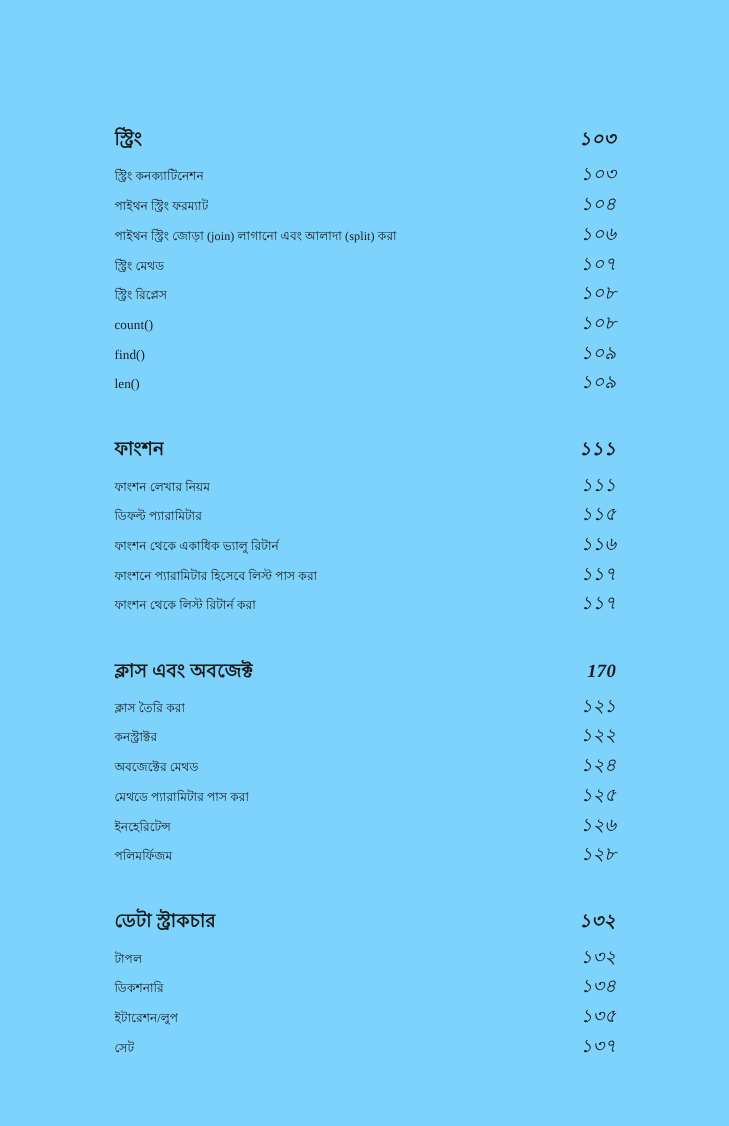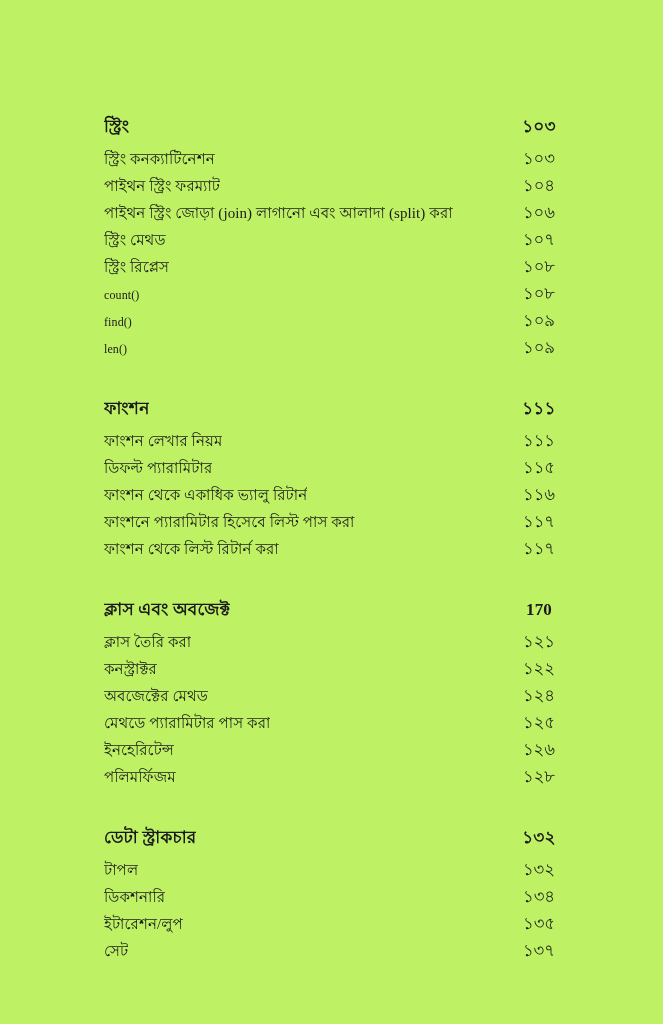--- a/index.html
+++ b/index.html
@@ -14,21 +14,21 @@
     overflow: hidden;
     font-family: "Liberation Serif", "DejaVu Serif", serif;
     color: #1a1a1a;
     -webkit-font-smoothing: antialiased;
   }
 
   .page {
     position: relative;
     width: 663px;
     height: 1024px;
-    background: #bef264;
+    background: #7dd3fc;
     box-sizing: border-box;
   }
 
   .toc {
     position: absolute;
     left: 104px;
     top: 112px;
     width: 456px;
   }
 
@@ -42,34 +42,35 @@
   .toc-row {
     display: flex;
     align-items: baseline;
     justify-content: space-between;
     height: 27px;
     line-height: 27px;
     white-space: nowrap;
   }
 
   .toc-title {
-    font-size: 15px;
+    font-size: 11px;
     letter-spacing: 0.1px;
     flex: 0 1 auto;
     overflow: hidden;
   }
 
   .toc-page {
     font-size: 16.5px;
     flex: 0 0 auto;
     width: 52px;
     margin-left: 10px;
-    text-align: center;
+    text-align: right;
     padding-left: 10px;
     box-sizing: border-box;
+    font-style: italic;
   }
 
   .toc-row.heading .toc-title,
   .toc-row.heading .toc-page {
     font-weight: bold;
     font-size: 17px;
     letter-spacing: 0.2px;
   }
 
   .toc-row.heading {

